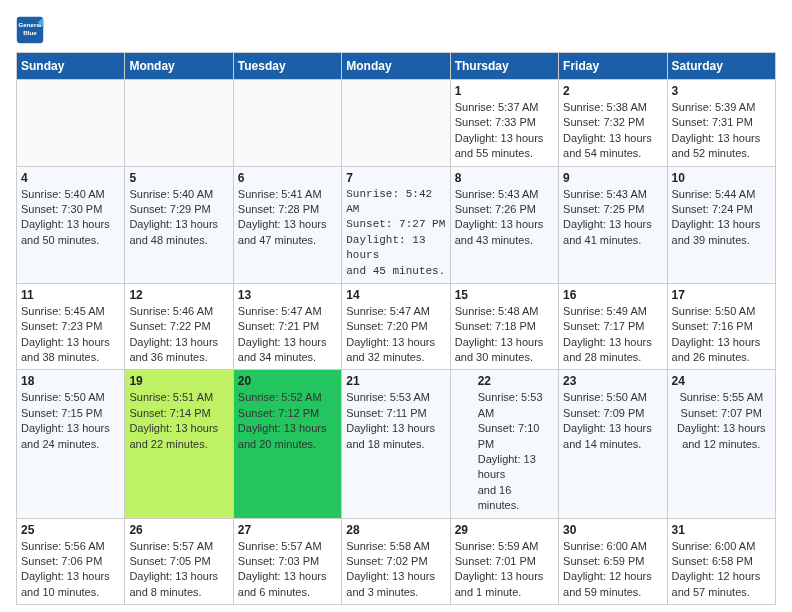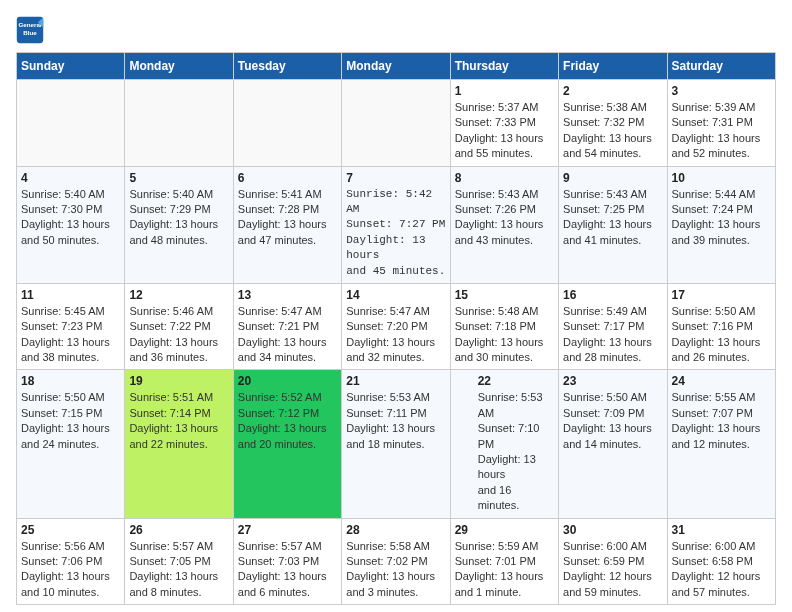--- a/index.html
+++ b/index.html
@@ -300,21 +300,21 @@
         </td>
         <td class="filled" style="background-color: rgb(245, 248, 252);">
           <div class="day-number">23</div>
           <div class="day-info" style="white-space: pre-line;">Sunrise: 5:50 AM
 Sunset: 7:09 PM
 Daylight: 13 hours
 and 14 minutes.</div>
         </td>
         <td class="filled" style="background-color: rgb(245, 248, 252);">
           <div class="day-number">24</div>
-          <div class="day-info" style="white-space: pre-line;">Sunrise: 5:55 AM
+          <div class="day-info" style="white-space: pre-line; text-align: center;">Sunrise: 5:55 AM
 Sunset: 7:07 PM
 Daylight: 13 hours
 and 12 minutes.</div>
         </td>
       </tr>
       <tr>
         <td class="filled">
           <div class="day-number">25</div>
           <div class="day-info" style="white-space: pre-line;">Sunrise: 5:56 AM
 Sunset: 7:06 PM

